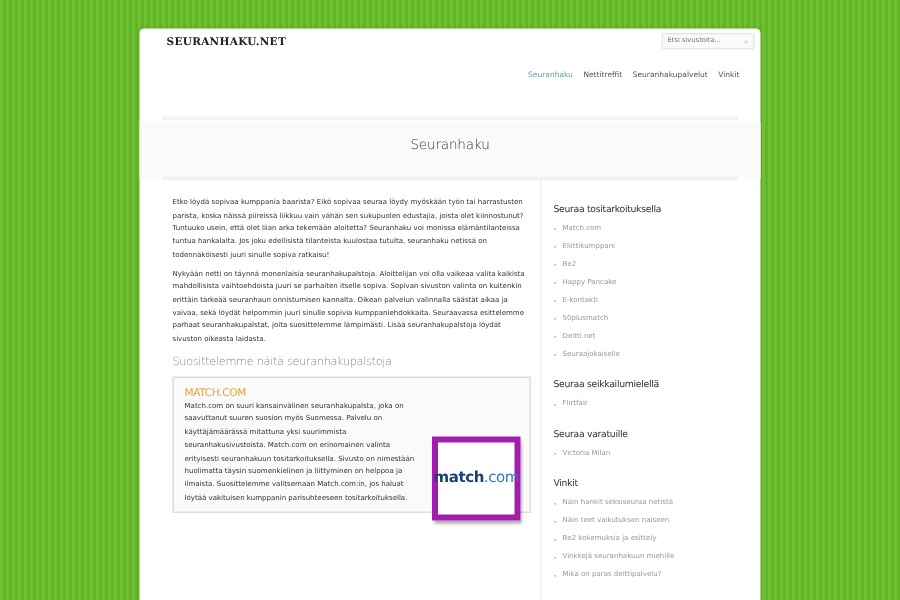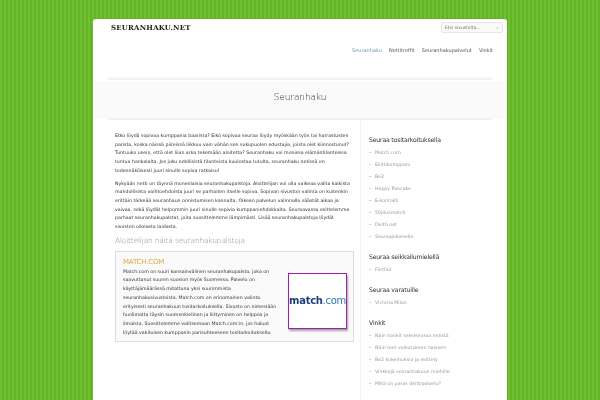--- a/index.html
+++ b/index.html
@@ -60,22 +60,22 @@
   .sub-heading {
     font-size: 7.5px; color: #888; font-weight: 300; margin: 0 0 6px 0; letter-spacing: -0.2px;
   }
   .card {
     width: 239px; border: 1px solid #ddd; background: #fafafa; padding: 6px 6px 4px 7px;
     position: relative;
   }
   .card-title { font-size: 7px; color: #e0a540; margin-bottom: 2px; letter-spacing: -0.2px; }
   .card-body { font-size: 4.7px; line-height: 8.7px; color: #333; }
   .card-logo {
-    float: right; width: 59px; height: 56px; margin: 5px 0 2px 6px;
-    background: #fff; border: 1px solid #a21caf; box-shadow: 1px 2px 2px rgba(0,0,0,0.35);
+    float: right; width: 59px; height: 56px; margin: 23px 0 2px 6px;
+    background: #fff; border: 4px solid #a21caf; box-shadow: 1px 2px 2px rgba(0,0,0,0.35);
     display: flex; align-items: center; justify-content: center;
     font-size: 10px; letter-spacing: -0.3px;
   }
   .card-logo .m { color: #1c3f7a; font-weight: bold; }
   .card-logo .c { color: #2a7bb8; }
   .vdivider {
     position: absolute; left: 267px; top: 101px; width: 1px; height: 300px; background: #f0f0f0;
   }
   .sidebar { position: absolute; left: 276px; top: 117px; width: 130px; }
   .widget { margin-bottom: 10px; }
@@ -110,21 +110,21 @@
   </nav>
 
   <div class="hdr-line"></div>
   <div class="title-band"></div>
   <h1 class="page-title">Seuranhaku</h1>
   <div class="band-line"></div>
 
   <div class="main">
     <p>Etko löydä sopivaa kumppania baarista? Eikö sopivaa seuraa löydy myöskään työn tai harrastusten parista, koska näissä piireissä liikkuu vain vähän sen sukupuolen edustajia, joista olet kiinnostunut? Tuntuuko usein, että olet liian arka tekemään aloitetta? Seuranhaku voi monissa elämäntilanteissa tuntua hankalalta. Jos joku edellisistä tilanteista kuulostaa tutulta, seuranhaku netissä on todennäköisesti juuri sinulle sopiva ratkaisu!</p>
     <p>Nykyään netti on täynnä monenlaisia seuranhakupalstoja. Aloittelijan voi olla vaikeaa valita kaikista mahdollisista vaihtoehdoista juuri se parhaiten itselle sopiva. Sopivan sivuston valinta on kuitenkin erittäin tärkeää seuranhaun onnistumisen kannalta. Oikean palvelun valinnalla säästät aikaa ja vaivaa, sekä löydät helpommin juuri sinulle sopivia kumppaniehdokkaita. Seuraavassa esittelemme parhaat seuranhakupalstat, joita suosittelemme lämpimästi. Lisää seuranhakupalstoja löydät sivuston oikeasta laidasta.</p>
-    <h2 class="sub-heading">Aloittelijan näitä seuranhakupalstoja</h2>
+    <h2 class="sub-heading">Suosittelemme näitä seuranhakupalstoja</h2>
     <div class="card">
       <div class="card-title">MATCH.COM</div>
       <div class="card-logo">
         <span class="m">match</span>
           <span class="c">.com</span>
       </div>
       <div class="card-body">Match.com on suuri kansainvälinen seuranhakupalsta, joka on saavuttanut suuren suosion myös Suomessa. Palvelu on käyttäjämäärässä mitattuna yksi suurimmista seuranhakusivustoista. Match.com on erinomainen valinta erityisesti seuranhakuun tositarkoituksella. Sivusto on nimestään huolimatta täysin suomenkielinen ja liittyminen on helppoa ja ilmaista. Suosittelemme valitsemaan Match.com:in, jos haluat löytää vakituisen kumppanin parisuhteeseen tositarkoituksella.</div>
     </div>
   </div>
 

